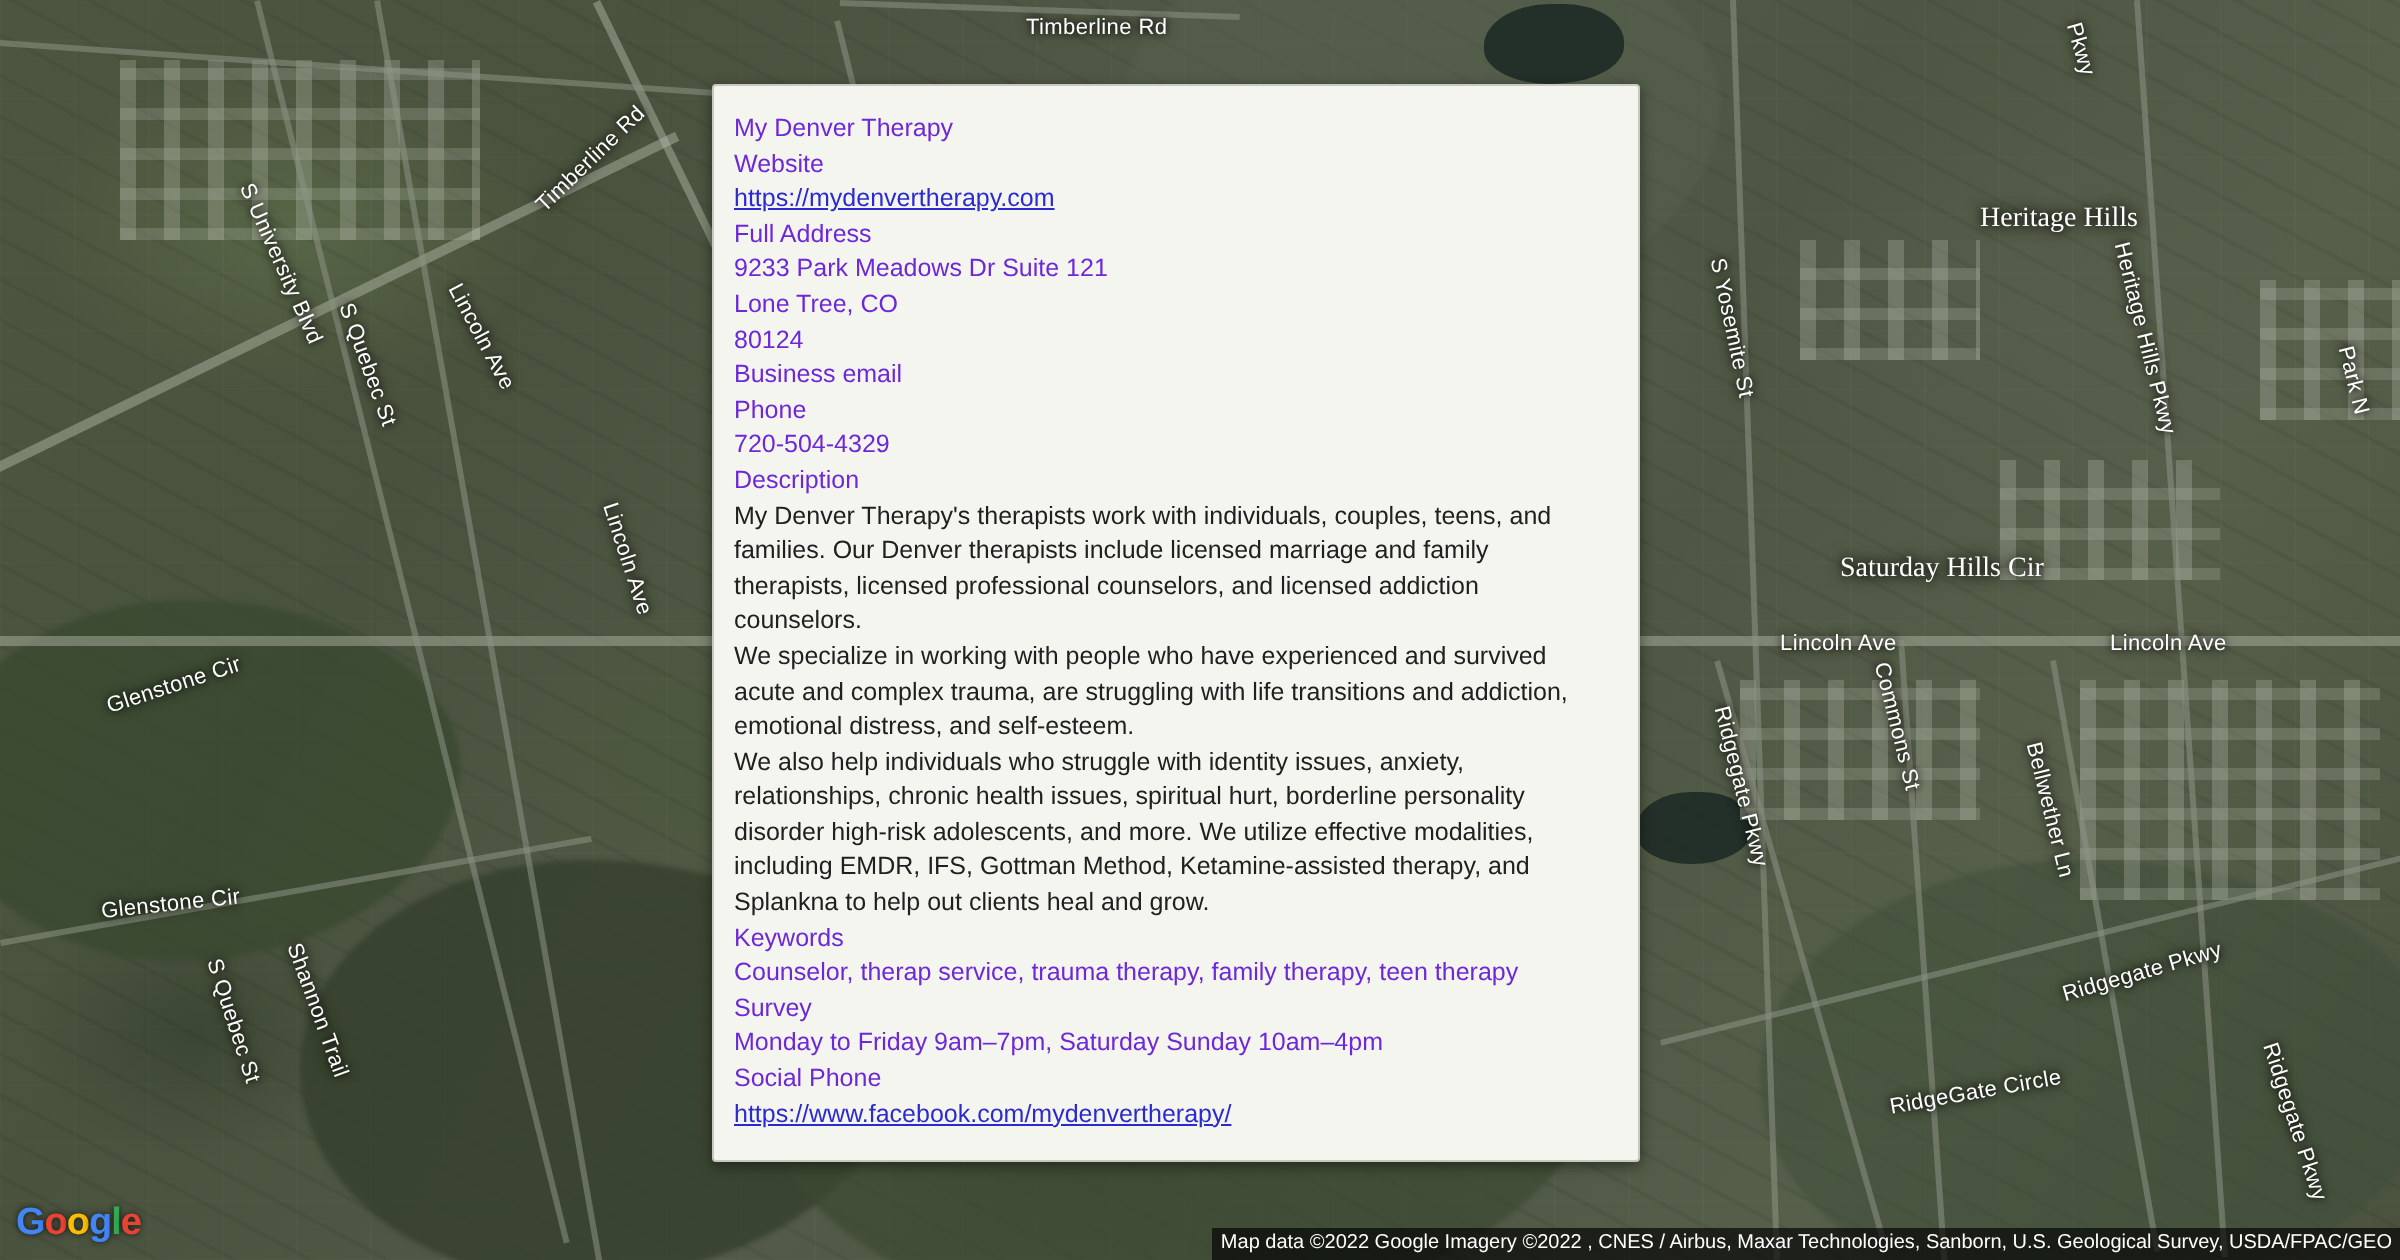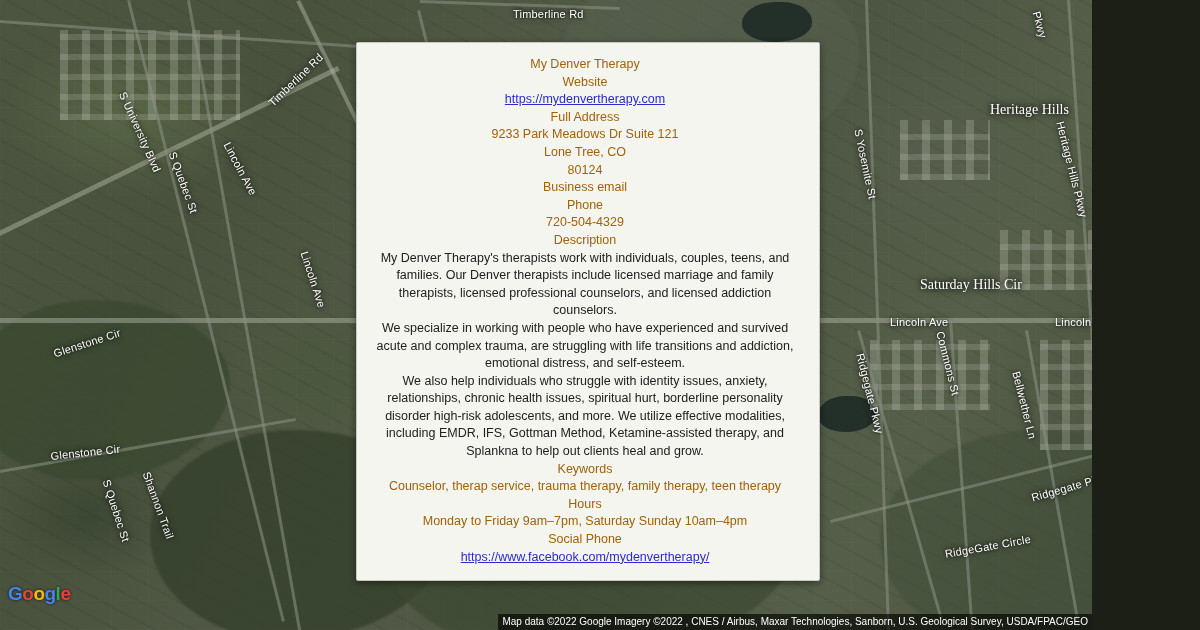--- a/index.html
+++ b/index.html
@@ -2,26 +2,25 @@
 <html><head>
 <meta charset="utf-8">
 <style>
   html, body {
     margin: 0;
     padding: 0;
     background: #1b1f16;
   }
   #screen {
     position: relative;
-    width: 1092px;
+    width: 1200px;
     height: 630px;
     overflow: hidden;
     font-family: "Liberation Sans", sans-serif;
     background: #3c4434;
-    text-align: center;
   }
 
   
   #map-canvas {
     position: absolute;
     inset: 0;
     background-color: #4a5340;
     background-image:
       radial-gradient(ellipse 180px 120px at 12% 18%, rgba(90,105,72,0.85), rgba(0,0,0,0) 70%),
       radial-gradient(ellipse 150px 110px at 30% 60%, rgba(74,88,60,0.8), rgba(0,0,0,0) 70%),
@@ -99,39 +98,39 @@
     background: #f5f5f0;
     border: 1px solid #c8c8c0;
     border-radius: 2px;
     box-shadow: 0 2px 7px rgba(0,0,0,.45);
     padding: 13px 16px 14px 10px;
     box-sizing: border-box;
   }
   #info-window .line {
     font-size: 12.5px;
     line-height: 17.6px;
-    color: #a16207;
+    color: #6d28d9;
     white-space: pre-wrap;
   }
   #info-window a.line {
     color: #2a2ad0;
     text-decoration: underline;
     display: block;
   }
   #info-window .para {
     font-size: 12.5px;
     line-height: 17.6px;
     color: #202020;
   }
 
   
   #google-logo {
     position: absolute;
     left: 8px;
-    bottom: 25px;
+    bottom: 7px;
     font-family: "Liberation Sans", sans-serif;
     font-size: 19px;
     font-weight: bold;
     letter-spacing: -0.5px;
     text-shadow: 0 0 3px rgba(0,0,0,.75);
   }
   #google-logo .g1 { color:#4285F4; }
   #google-logo .o1 { color:#EA4335; }
   #google-logo .o2 { color:#FBBC05; }
   #google-logo .g2 { color:#4285F4; }
@@ -235,21 +234,21 @@
     <div class="line">80124</div>
     <div class="line">Business email</div>
     <div class="line">Phone</div>
     <div class="line">720-504-4329</div>
     <div class="line">Description</div>
     <div class="para">My Denver Therapy's therapists work with individuals, couples, teens, and families. Our Denver therapists include licensed marriage and family therapists, licensed professional counselors, and licensed addiction counselors.</div>
     <div class="para">We specialize in working with people who have experienced and survived acute and complex trauma, are struggling with life transitions and addiction, emotional distress, and self-esteem.</div>
     <div class="para">We also help individuals who struggle with identity issues, anxiety, relationships, chronic health issues, spiritual hurt, borderline personality disorder high-risk adolescents, and more. We utilize effective modalities, including EMDR, IFS, Gottman Method, Ketamine-assisted therapy, and Splankna to help out clients heal and grow.</div>
     <div class="line">Keywords</div>
     <div class="line">Counselor, therap service, trauma therapy, family therapy, teen therapy</div>
-    <div class="line">Hours</div>
+    <div class="line">Survey</div>
     <div class="line">Monday to Friday 9am–7pm, Saturday Sunday 10am–4pm</div>
     <div class="line">Social Phone</div>
     <a class="line" href="#">https://www.facebook.com/mydenvertherapy/</a>
   </div>
 
   <div id="google-logo">
     <span class="g1">G</span><span class="o1">o</span><span class="o2">o</span><span class="g2">g</span><span class="l">l</span><span class="e">e</span>
   </div>
 
   <div id="attribution">Map data ©2022 Google Imagery ©2022 , CNES / Airbus, Maxar Technologies, Sanborn, U.S. Geological Survey, USDA/FPAC/GEO</div>

